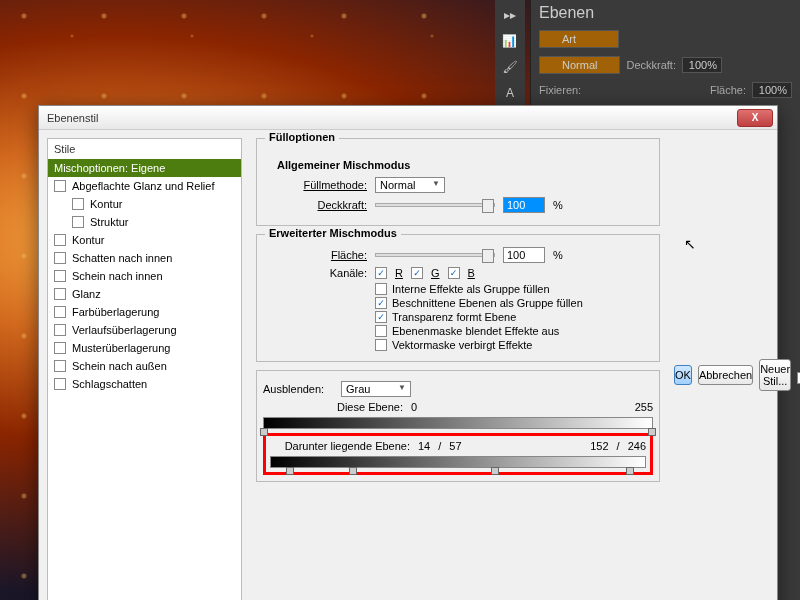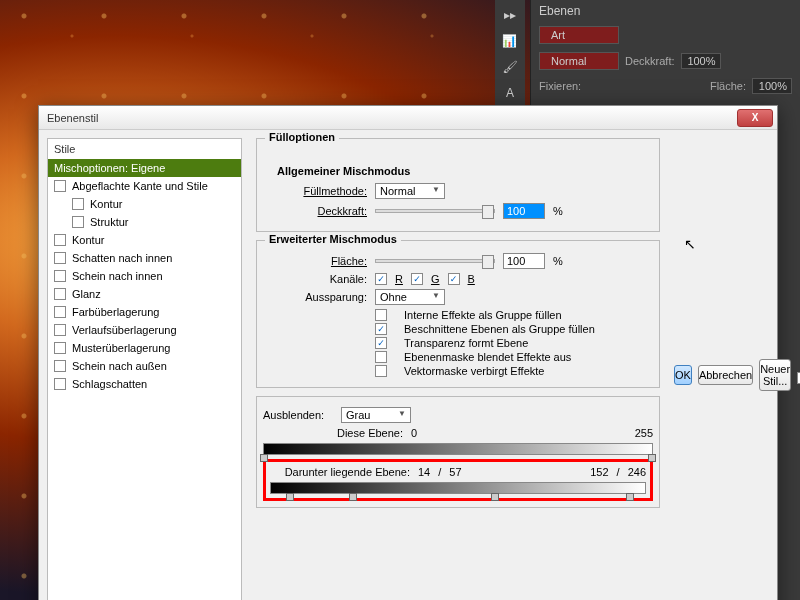--- a/index.html
+++ b/index.html
@@ -1,51 +1,51 @@
 <!DOCTYPE html>
 <html><head>
 <meta charset="utf-8">
 <style>
 *{box-sizing:border-box;margin:0;padding:0;font-family:"Segoe UI",Tahoma,sans-serif;font-size:11px}
 body{width:800px;height:600px;background:#2a2a2a;overflow:hidden;position:relative}
 .bg{position:absolute;inset:0;background:radial-gradient(ellipse at 15% 40%,#ffb347 0%,#d2691e 20%,#8b2500 40%,#1a1628 70%)}
 .bg::before{content:"";position:absolute;inset:0;background:radial-gradient(circle at 30% 20%,rgba(255,200,100,.4) 2px,transparent 3px),radial-gradient(circle at 60% 30%,rgba(255,180,80,.3) 1px,transparent 2px);background-size:80px 80px,120px 120px}
 .ps-panel{position:absolute;right:0;top:0;width:270px;height:600px;background:#3a3a3a;border-left:1px solid #222}
-.ps-header{background:#3a3a3a;padding:4px 8px;color:#ccc;font-size:12px}
+.ps-header{background:#3a3a3a;padding:4px 8px;color:#ccc;font-size:16px}
 .ps-row{display:flex;align-items:center;gap:6px;padding:4px 8px;color:#aaa;font-size:10px}
-.ps-drop{background:#7f1d1d;border:1px solid #555;padding:2px 11px;color:#ccc;min-width:80px}
+.ps-drop{background:#a16207;border:1px solid #555;padding:2px 22px;color:#ccc;min-width:80px}
 .ps-val{background:#2a2a2a;border:1px solid #555;padding:1px 4px;width:40px;text-align:right;color:#ccc}
 .tool-col{position:absolute;left:495px;top:0;width:30px;background:#3a3a3a;padding:4px 2px;display:flex;flex-direction:column;gap:4px;align-items:center}
 .tool-ic{width:22px;height:22px;display:flex;align-items:center;justify-content:center;color:#ccc;font-size:12px}
 .dialog{position:absolute;left:38px;top:105px;width:740px;height:516px;background:#f0f0f0;border:1px solid #888;box-shadow:0 4px 20px rgba(0,0,0,.5)}
 .titlebar{height:24px;background:linear-gradient(#fff,#e8e8e8);display:flex;align-items:center;padding:0 4px 0 8px;border-bottom:1px solid #ccc}
 .titlebar span{flex:1;color:#333}
 .close-btn{width:36px;height:18px;background:linear-gradient(#e07070,#c04040);border:1px solid #a03030;border-radius:3px;color:#fff;display:flex;align-items:center;justify-content:center;font-weight:bold;font-size:10px}
 .dlg-body{display:flex;padding:8px;gap:8px;height:calc(100% - 24px)}
 .left-col{width:195px;border:1px solid #bbb;background:#fff}
 .stile-hdr{padding:4px 6px;color:#333}
 .sel-item{background:#4d7c0f;color:#fff;padding:3px 6px}
 .chk-item{display:flex;align-items:center;gap:6px;padding:3px 6px}
 .chk-item.indent{padding-left:24px}
 .chk{width:12px;height:12px;border:1px solid #888;background:#fff}
 .mid-col{flex:1;padding:0 6px}
 .fieldset{border:1px solid #bbb;padding:8px 20px;margin-bottom:8px;position:relative}
 .fieldset>.legend{position:absolute;top:-8px;left:8px;background:#f0f0f0;padding:0 4px;font-weight:bold}
-.sub-legend{font-weight:bold;margin:18px 0 6px}
+.sub-legend{font-weight:bold;margin:12px 0 6px}
 .frow{display:flex;align-items:center;gap:8px;margin:4px 0}
 .flabel{text-align:right;width:90px;text-decoration:underline}
 .flabel.nou{text-decoration:none}
 .select{border:1px solid #888;background:#fff;padding:1px 18px 1px 4px;position:relative;min-width:70px}
 .select::after{content:"▼";position:absolute;right:4px;font-size:8px;color:#555}
 .slider{width:120px;height:4px;background:#ddd;border:1px solid #aaa;position:relative}
 .slider::after{content:"";position:absolute;right:0;top:-5px;width:10px;height:12px;background:#eee;border:1px solid #888}
 .txtin{border:1px solid #888;background:#fff;padding:1px 3px;width:42px;text-align:left}
 .txtin.sel{background:#0090ff;color:#fff}
 .chkbox{width:12px;height:12px;border:1px solid #888;background:#fff;display:inline-flex;align-items:center;justify-content:center;font-size:9px;color:#0060c0}
-.chkline{display:flex;align-items:flex-end;gap:17px;margin:2px 0}
+.chkline{display:flex;align-items:flex-end;gap:5px;margin:2px 0}
 .grad-row{display:flex;align-items:center;gap:8px;margin:4px 0}
 .glabel{width:140px;text-align:right}
 .grad-bar{flex:1;height:12px;background:linear-gradient(90deg,#000,#fff);border:1px solid #888;position:relative}
 .marker{position:absolute;top:10px;width:8px;height:8px;background:#ccc;border:1px solid #666;transform:translateX(-50%)}
 .hilite{border:3px solid #ff0000;padding:4px;margin-top:4px}
 .right-col{width:95px;display:flex;flex-direction:row;gap:6px;align-items:center}
 .btn{width:90px;padding:3px 0;border:1px solid #888;background:linear-gradient(#fff,#e8e8e8);border-radius:3px;text-align:center}
 .btn.primary{border:1px solid #4080c0;background:linear-gradient(#d0e8ff,#a0d0ff)}
 .preview-box{width:60px;height:50px;background:#bbb;border:1px solid #888;margin-top:6px}
 .vchk{display:flex;align-items:center;gap:4px;margin-top:6px}
@@ -88,21 +88,21 @@
  <div class="close-btn">X</div>
 </div>
 <div class="dlg-body">
 
 <div class="left-col">
  <div class="stile-hdr">Stile</div>
  <div class="sel-item">Mischoptionen: Eigene</div>
  <div id="style-items">
           <div class="chk-item">
             <div class="chk"></div>
-            <span>Abgeflachte Kante und Stile</span>
+            <span>Abgeflachte Glanz und Relief</span>
           </div>
           <div class="chk-item indent">
             <div class="chk"></div>
             <span>Kontur</span>
           </div>
           <div class="chk-item indent">
             <div class="chk"></div>
             <span>Struktur</span>
           </div>
           <div class="chk-item">
@@ -169,24 +169,20 @@
    <span>%</span>
   </div>
   <div class="frow">
    <div class="flabel nou">Kanäle:</div>
    <div class="chkbox">✓</div>
             <span style="text-decoration:underline">R</span>
    <div class="chkbox">✓</div>
             <span style="text-decoration:underline">G</span>
    <div class="chkbox">✓</div>
             <span style="text-decoration:underline">B</span>
-  </div>
-  <div class="frow">
-   <div class="flabel nou">Aussparung:</div>
-   <div class="select">Ohne</div>
   </div>
   <div style="margin-left:98px">
    <div class="chkline">
               <div class="chkbox"></div>
               <span>Interne Effekte als Gruppe füllen</span>
             </div>
    <div class="chkline">
               <div class="chkbox">✓</div>
               <span>Beschnittene Ebenen als Gruppe füllen</span>
             </div>

